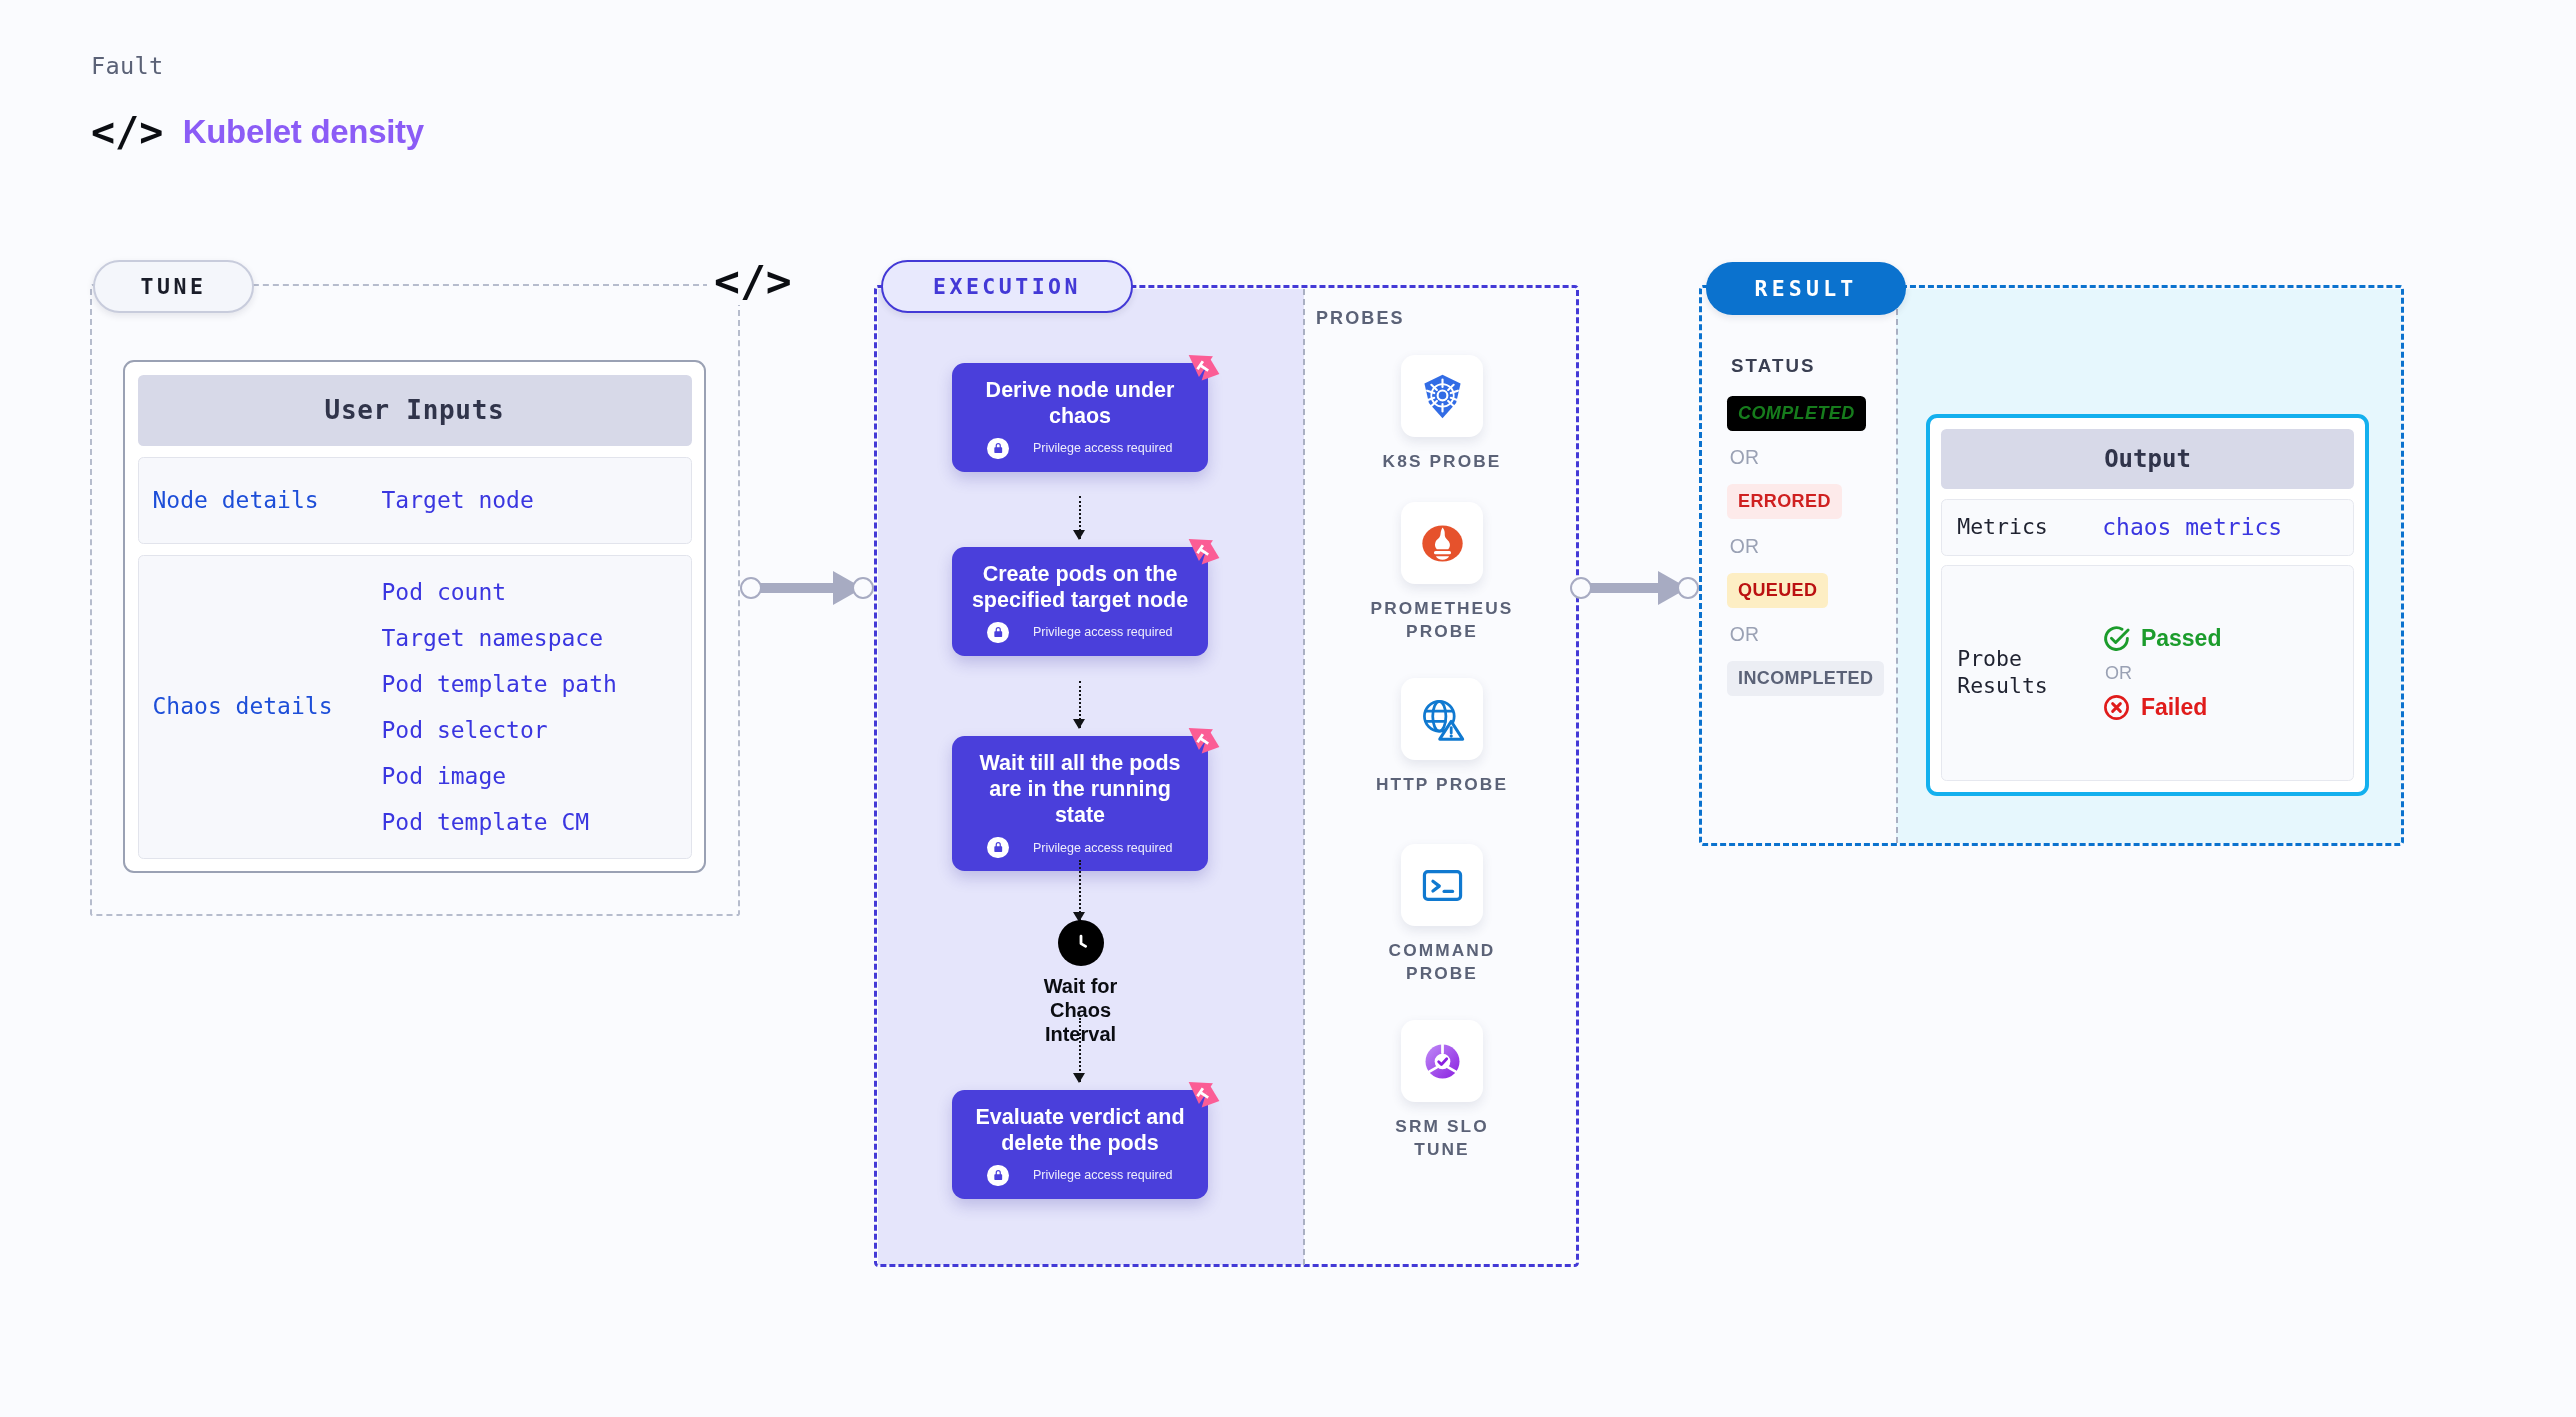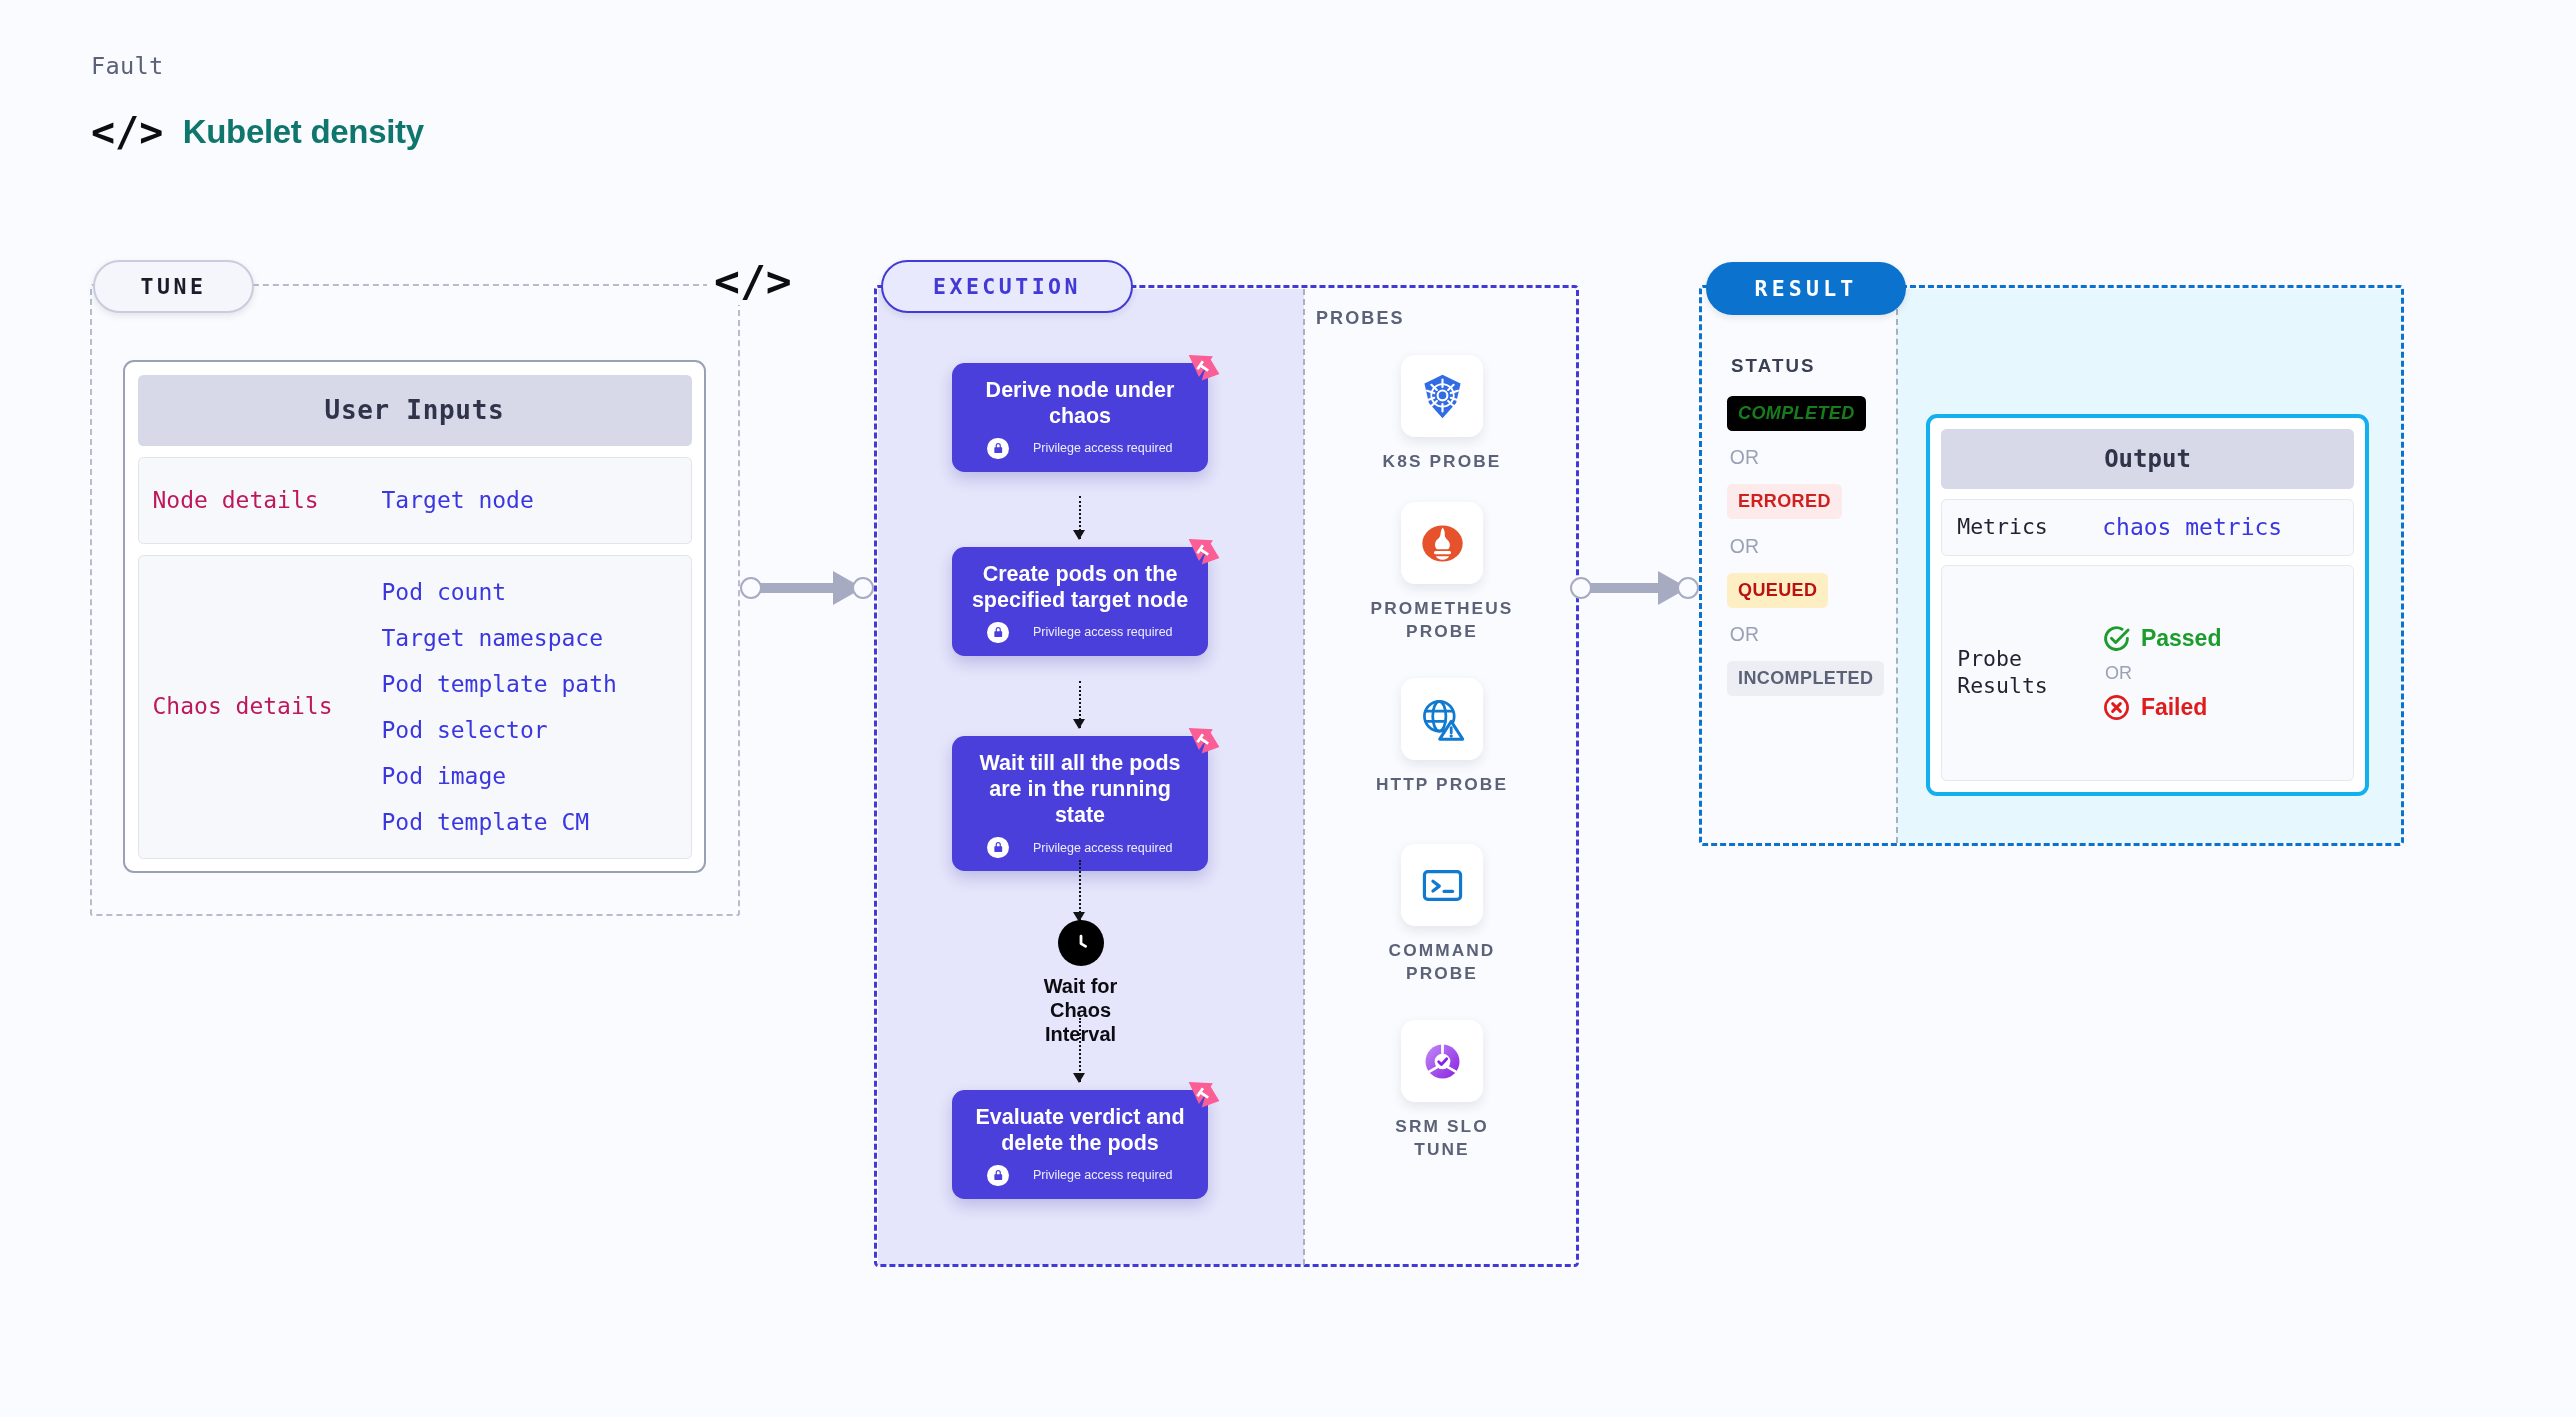--- a/index.html
+++ b/index.html
@@ -12,21 +12,21 @@
   .canvas { position: relative; width: 2576px; height: 1418px; }
 
   
   .hdr-kicker {
     position: absolute; left: 91px; top: 52px;
     font-family: "DejaVu Sans Mono", monospace;
     font-size: 23.6px; color: #5b6277; letter-spacing: 0.3px;
   }
   .hdr-row { position: absolute; left: 91px; top: 112px; display: flex; align-items: center; gap: 19.4px; }
   .hdr-code-icon { font-family: "DejaVu Sans Mono", monospace; font-size: 40px; font-weight: 700; color: #0b0d12; line-height: 1; }
-  .hdr-title { font-size: 33px; font-weight: 700; color: #0f766e; letter-spacing: -0.3px; }
+  .hdr-title { font-size: 33px; font-weight: 700; color: #8b5cf6; letter-spacing: -0.3px; }
 
   
   .pill {
     position: absolute; z-index: 6;
     height: 53px; min-width: 159px;
     display: flex; align-items: center; justify-content: center;
     border-radius: 28px;
     font-family: "DejaVu Sans Mono", monospace;
     font-size: 21.5px; font-weight: 700; letter-spacing: 3.5px;
     box-shadow: 0 2.8px 7px rgba(25,30,60,.10);
@@ -87,21 +87,21 @@
     height: 71px; background: #d7d9e8; border-radius: 5.5px;
     display:flex; align-items:center; justify-content:center;
     font-family: "DejaVu Sans Mono", monospace; font-size: 26px; font-weight: 700; color:#30344a;
     letter-spacing: 0.7px;
   }
   .ui-row {
     background: #f7f8fc; border: 1.4px solid #e2e4ec; border-radius: 5.5px;
     display: flex; align-items: center; padding: 0 14px;
   }
   .ui-row-label {
-    font-family: "DejaVu Sans Mono", monospace; font-size: 23px; color: #be185d;
+    font-family: "DejaVu Sans Mono", monospace; font-size: 23px; color: #1d4ed8;
     width: 229px; flex: 0 0 229px; line-height: 1.25;
   }
   .ui-row-vals { display: flex; flex-direction: column; gap: 20px; }
   .ui-link {
     font-family: "DejaVu Sans Mono", monospace; font-size: 23px; color: #3a36e0;
     white-space: nowrap;
   }
   .row-node { height: 87px; }
   .row-chaos { flex: 1; }
 

